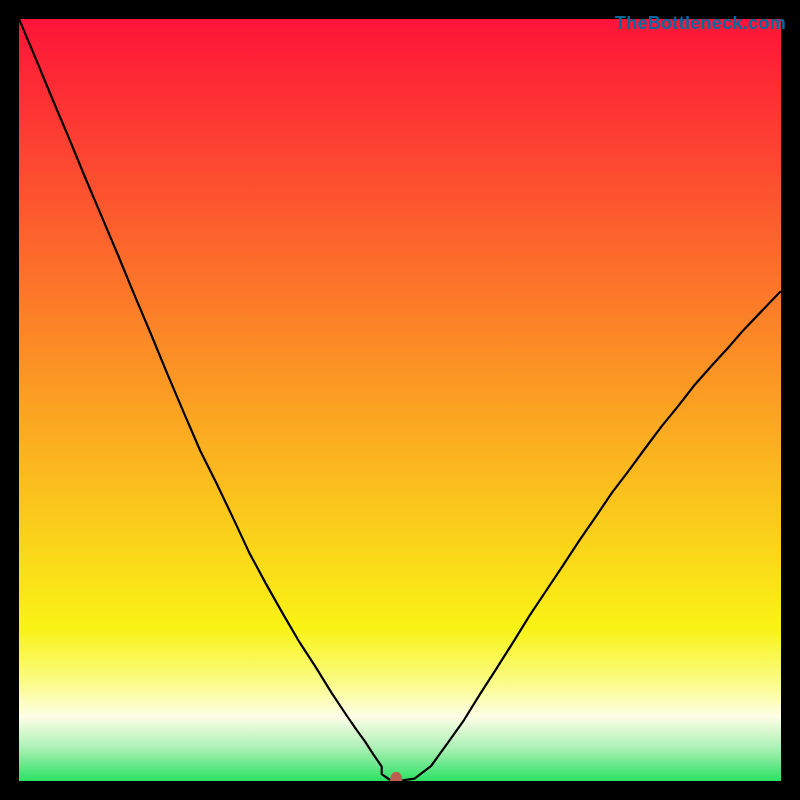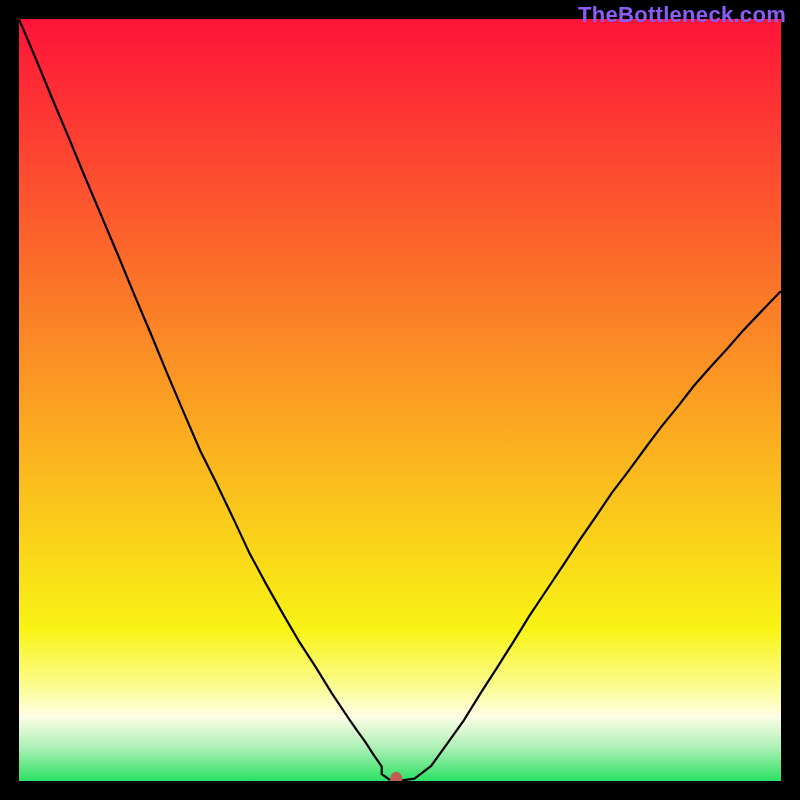--- a/index.html
+++ b/index.html
@@ -12,24 +12,24 @@
     overflow: hidden;
   }
   .frame {
     position: relative;
     width: 800px;
     height: 800px;
     background: #000;
   }
   .watermark {
     position: absolute;
-    top: 2px;
+    top: 13px;
     right: 14px;
-    color: #8b5cf6;
-    font-size: 22px;
+    color: #0369a1;
+    font-size: 18px;
     font-weight: 600;
     letter-spacing: 0.3px;
     z-index: 20;
   }
   .plot-area {
     position: absolute;
     left: 19px;
     top: 19px;
     width: 762px;
     height: 762px;

